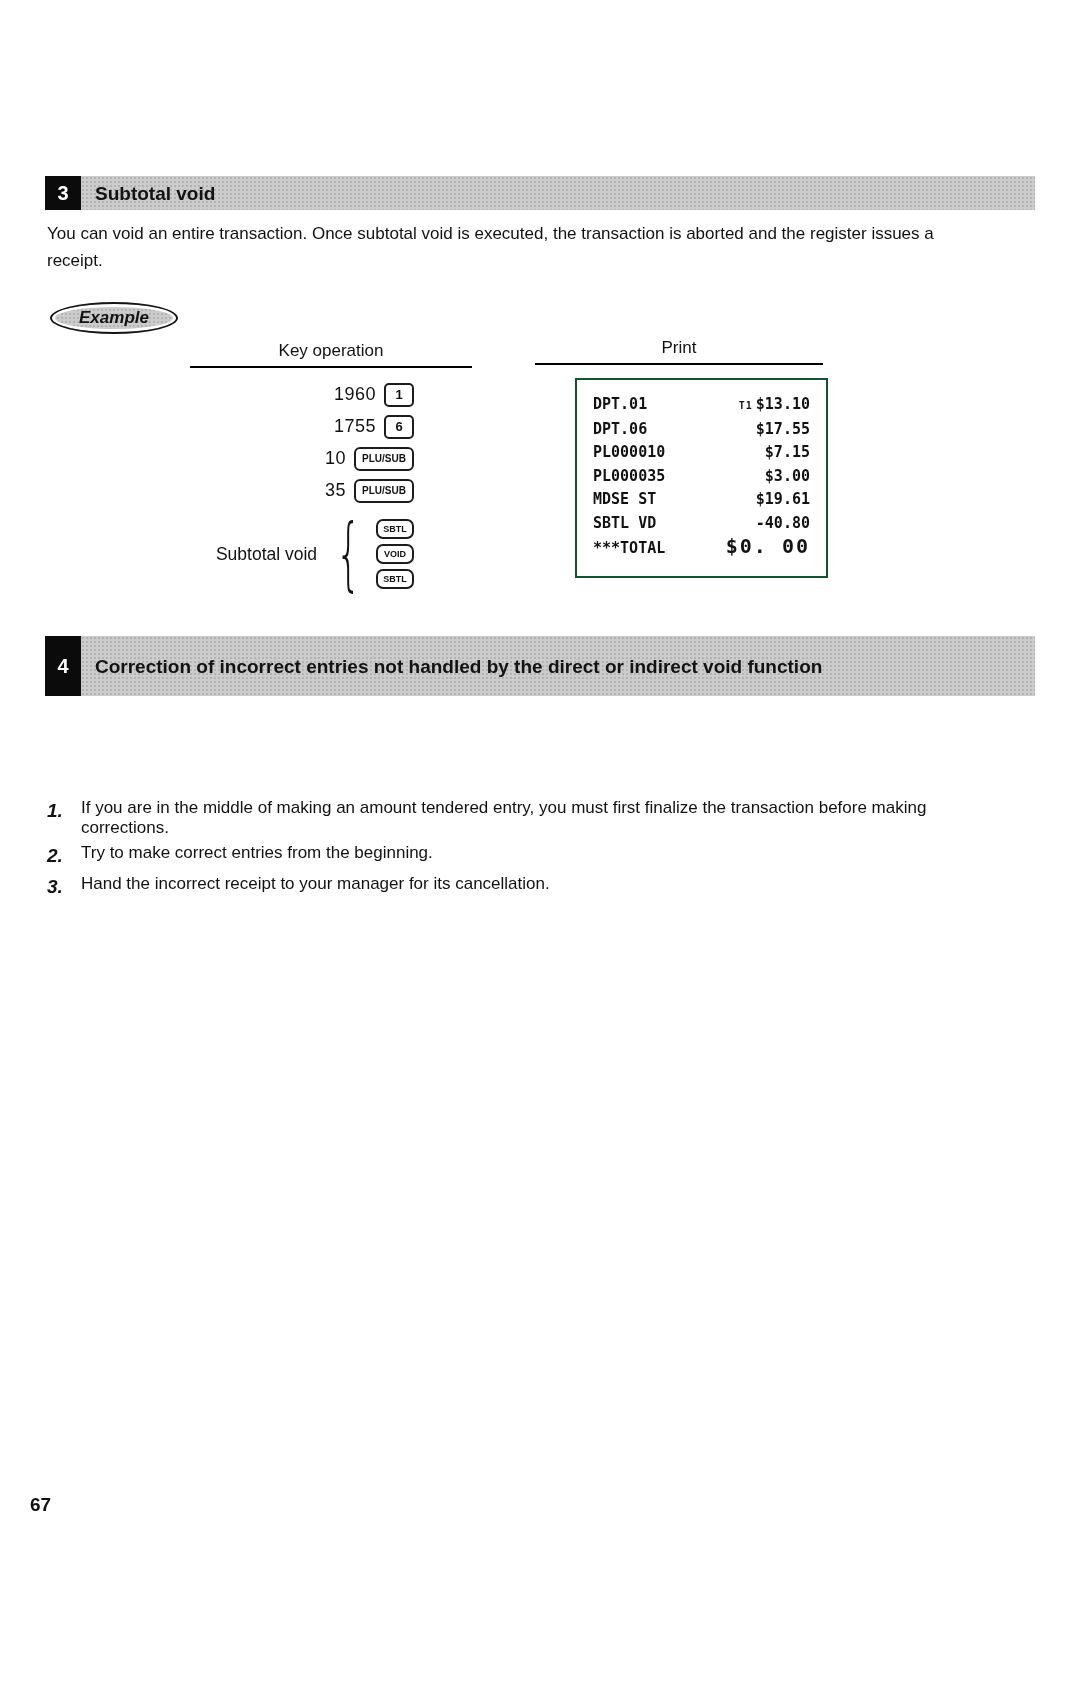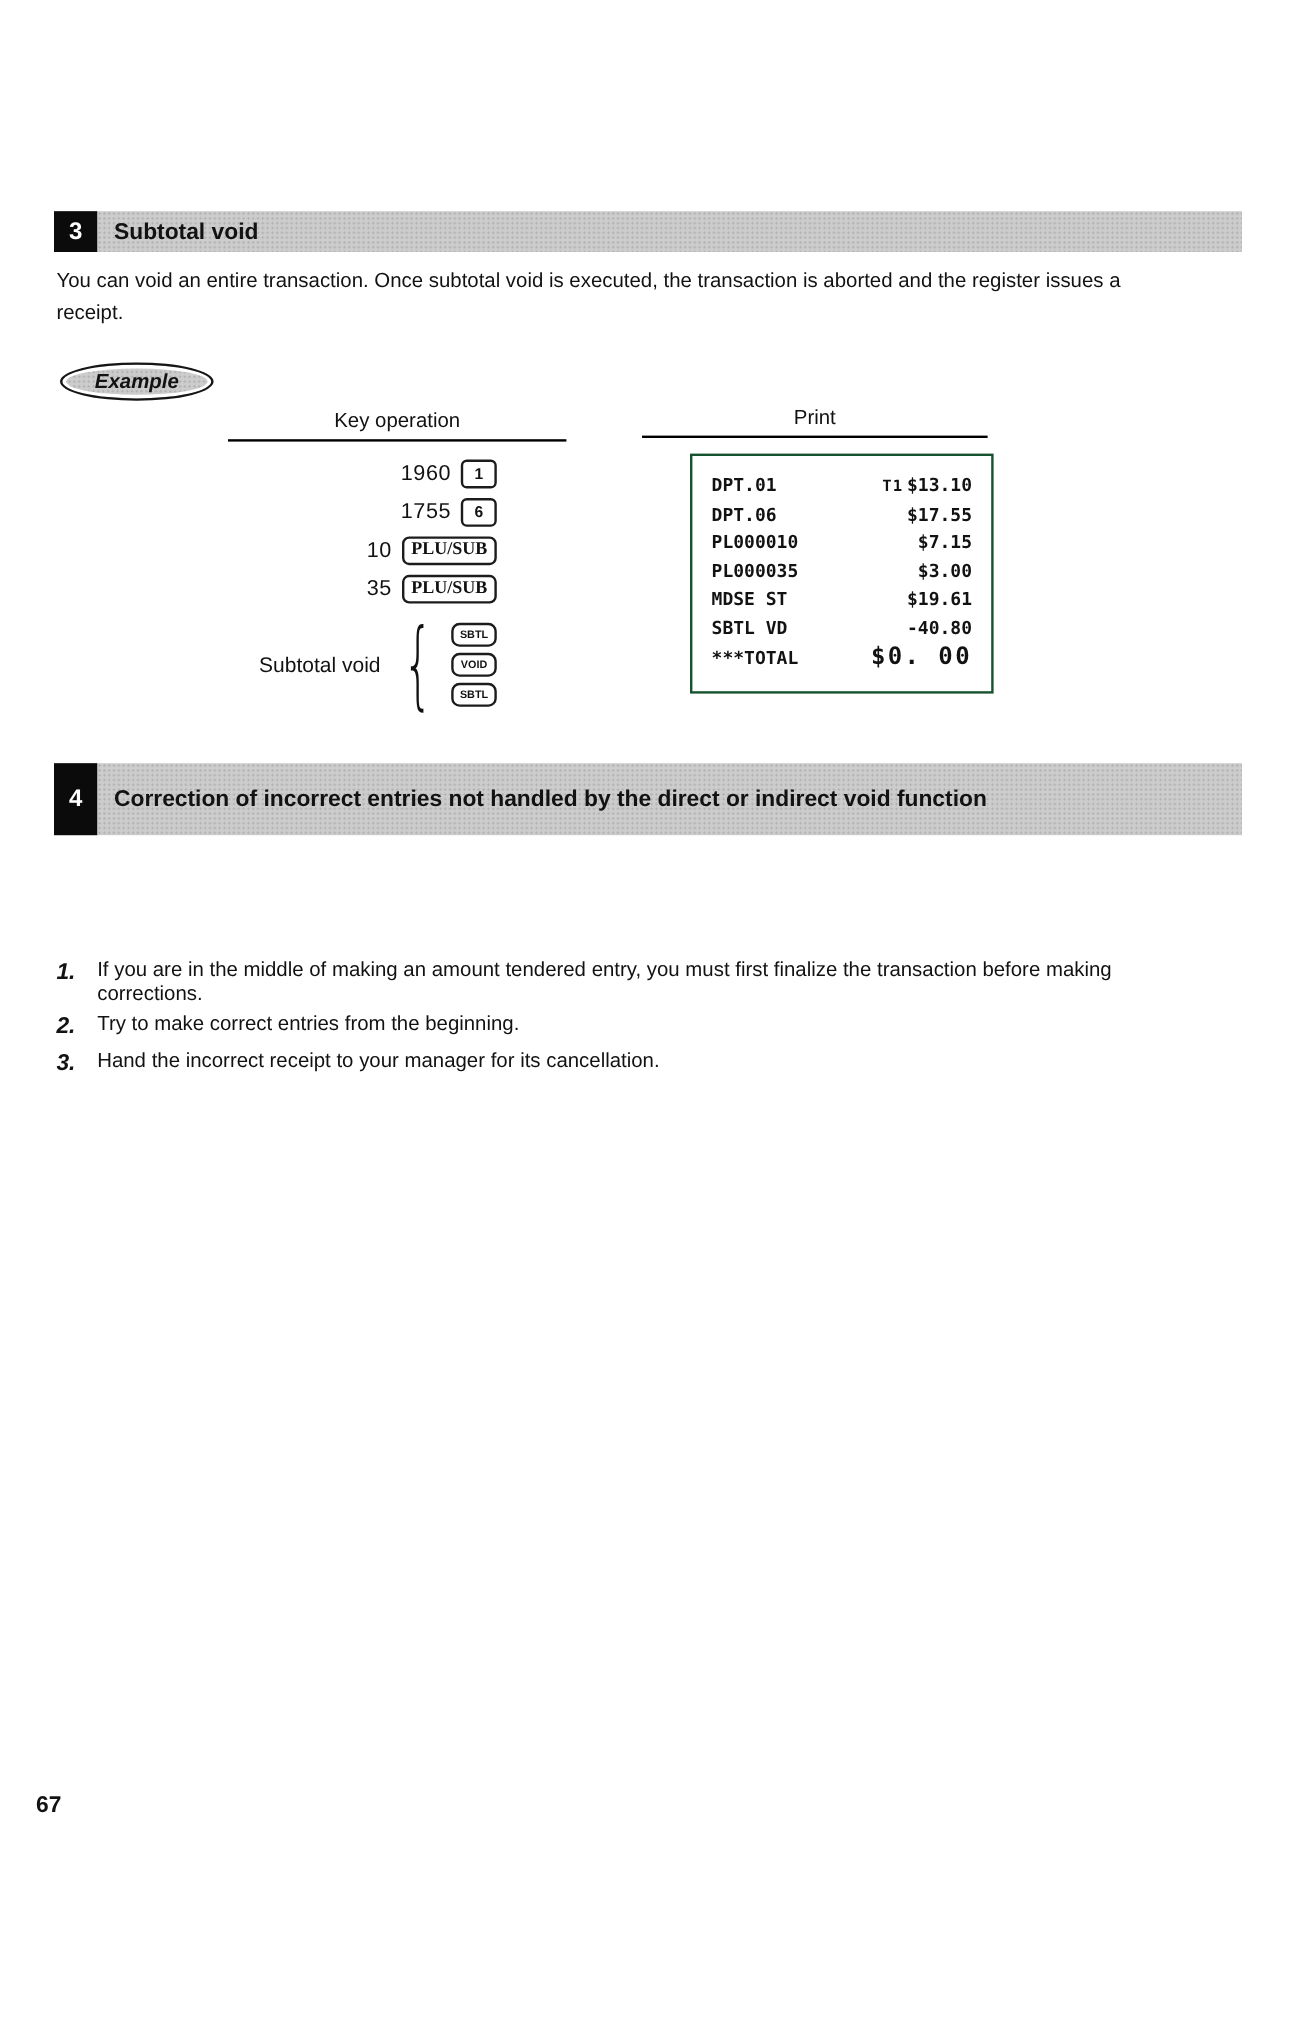--- a/index.html
+++ b/index.html
@@ -70,21 +70,21 @@
   .keyop { position: absolute; left: 190px; top: 382px; width: 224px;
            display: flex; flex-direction: column; align-items: flex-end; gap: 7px; }
   .krow { display: flex; align-items: center; gap: 8px; height: 25px; }
   .knum { font-size: 18px; letter-spacing: 0.5px; }
   .key {
     border: 2px solid #1c1c1c; border-radius: 6px; background: #fff;
     font-weight: bold; display: flex; align-items: center; justify-content: center;
     font-family: "Liberation Sans", sans-serif;
   }
   .key-digit { width: 30px; height: 24px; font-size: 13px; border-radius: 5px; }
-  .key-wide  { height: 24px; padding: 0 6px; font-size: 15px; font-family: Liberation Serif, serif; }
+  .key-wide  { height: 24px; padding: 0 6px; font-size: 10px; }
   .key-tiny  { width: 38px; height: 20px; font-size: 9px; border-radius: 7px; }
 
   .sub-group { display: flex; align-items: center; gap: 2px; margin-top: 4px; }
   .sub-label { font-size: 17.5px; margin-right: 4px; }
   .brace::before {
     content: "{";
     display: block;
     font-family: "DejaVu Sans", sans-serif;
     font-size: 80px; font-weight: 300; line-height: 80px;
     transform: scaleX(0.5);
@@ -94,21 +94,21 @@
   
   .receipt {
     position: absolute; left: 575px; top: 378px; width: 253px;
     border: 2px solid #14532d; padding: 13px 16px 15px;
     font-family: "DejaVu Sans Mono", monospace;
     font-weight: bold; font-size: 15px;
   }
   .rline { display: flex; justify-content: space-between; align-items: baseline; line-height: 23.5px; }
   .rname { white-space: pre; }
   .amt-group { display: flex; align-items: baseline; }
-  .tax { font-size: 13px; margin-right: 3px; letter-spacing: 1px; margin-left: 16px; }
+  .tax { font-size: 10px; margin-right: 3px; letter-spacing: 1px; margin-left: 16px; }
   .rline.total .amt { font-size: 20px; letter-spacing: 2px; }
 
   
   .steps { position: absolute; left: 47px; top: 798px; width: 950px;
            display: flex; flex-direction: column; gap: 5px; }
   .step { display: flex; gap: 10px; }
   .step-num { font-weight: bold; font-style: italic; font-size: 19px; line-height: 26px; min-width: 24px; }
   .step-text { font-size: 17px; line-height: 20px; }
 
   

